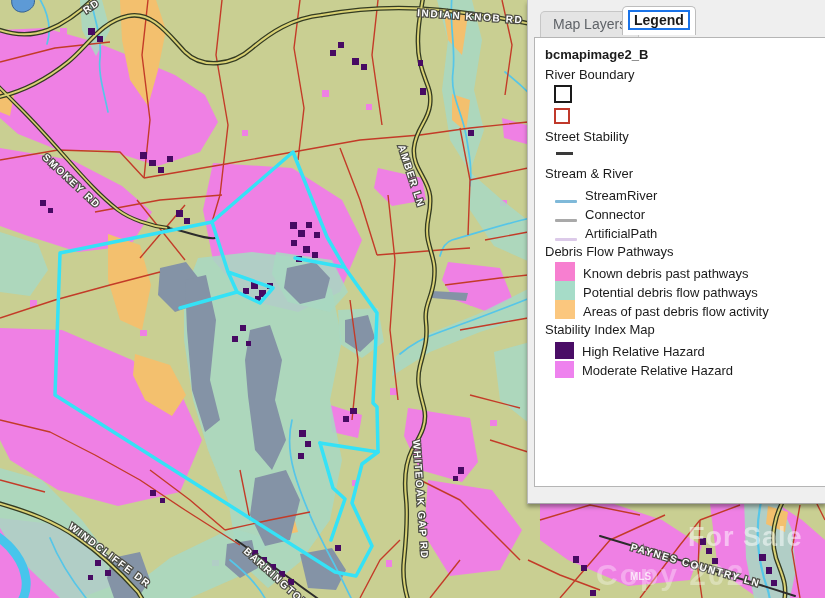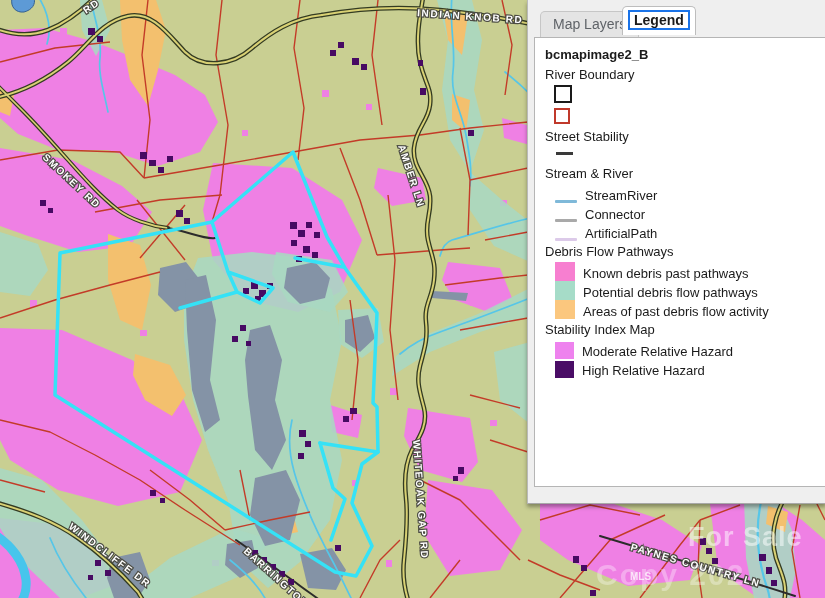--- a/index.html
+++ b/index.html
@@ -357,21 +357,21 @@
       <span class="lg-fill" style="background:#a6dcc8"></span>
       <span>Potential debris flow pathways</span>
     </div>
     <div class="lg-row">
       <span class="lg-fill" style="background:#fbc77e"></span>
       <span>Areas of past debris flow activity</span>
     </div>
 
     <div class="lg-header">Stability Index Map</div>
     <div class="lg-row">
+      <span class="lg-fill small" style="background:#4a0d66"></span>
+      <span>High Relative Hazard</span>
+    </div>
+    <div class="lg-row">
       <span class="lg-fill small" style="background:#ee82ee"></span>
       <span>Moderate Relative Hazard</span>
     </div>
-    <div class="lg-row">
-      <span class="lg-fill small" style="background:#4a0d66"></span>
-      <span>High Relative Hazard</span>
-    </div>
   </div>
 </div>
 
 </body></html>

